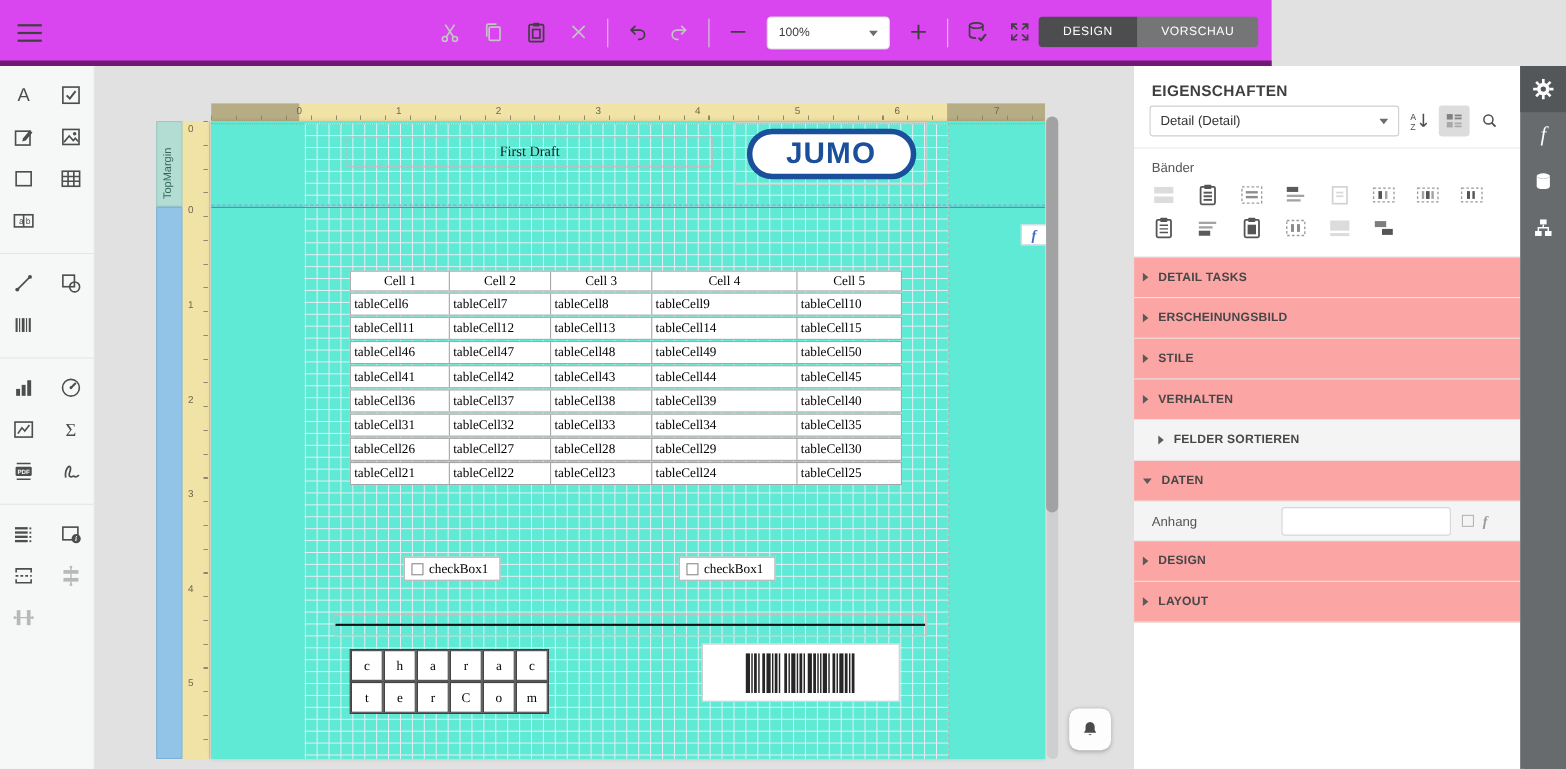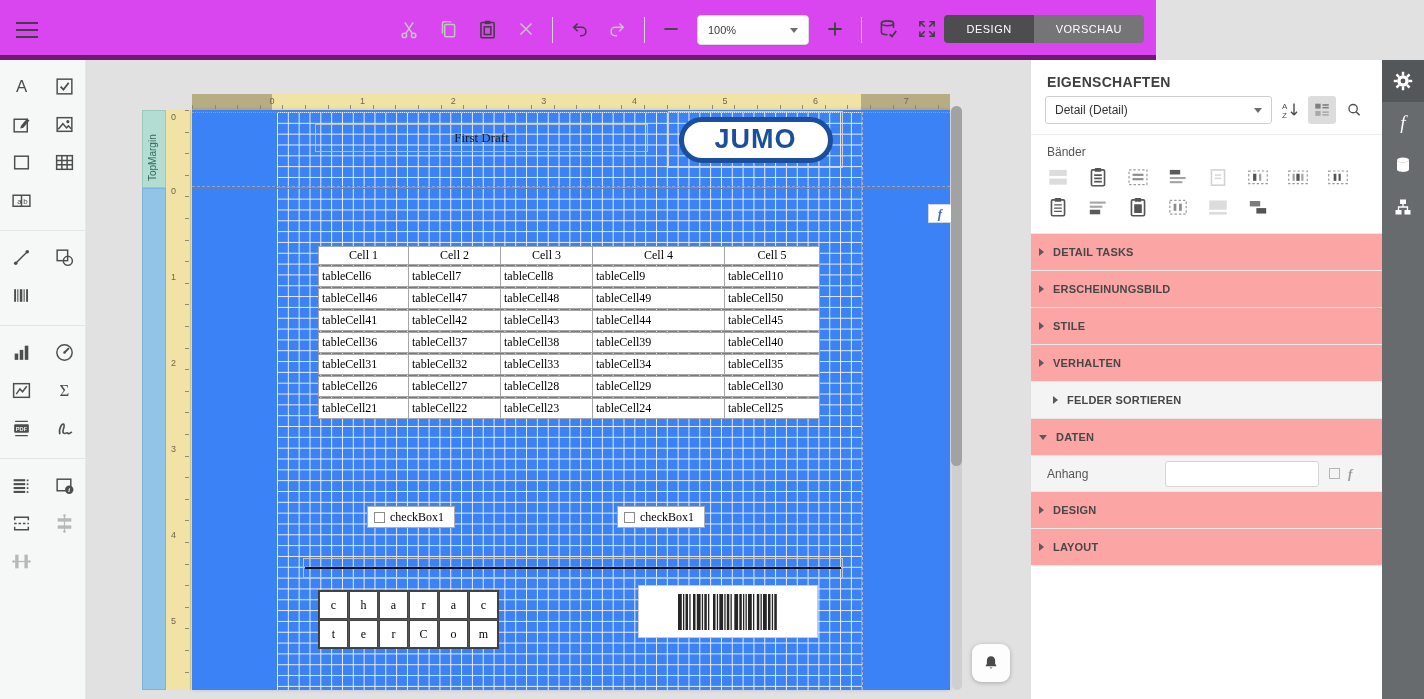--- a/index.html
+++ b/index.html
@@ -33,21 +33,21 @@
   #band-strip-top { position:absolute; left:56px; top:50px; width:24px; height:78px; background:#b3ddd2; border:1px solid #9cc9bd; }
   #band-strip-top span { position:absolute; left:4px; top:70px; transform:rotate(-90deg); transform-origin:0 0; font-size:10px; color:#33655a; white-space:nowrap; }
   #band-strip-detail { position:absolute; left:56px; top:128px; width:24px; height:502px; background:#92c4e7; border:1px solid #7fb2d8; }
   #vruler { position:absolute; left:80px; top:50px; width:25px; height:580px; background:#f1e3a6; border-right:1px solid #d8cb90; }
   #vruler .vticks { position:absolute; right:1px; top:0; bottom:0; width:4px; background:repeating-linear-gradient(180deg,#8f886b 0 1px,transparent 1px 21.6px); }
   .vnum { position:absolute; left:5px; font-size:9px; color:#6d674e; }
   #hruler { position:absolute; left:106px; top:34px; width:758px; height:16px; background:#f1e3a6; }
   #hruler .olive { position:absolute; top:0; height:16px; background:#b6ad84; }
   #hruler .hticks { position:absolute; bottom:1px; left:0; right:0; height:4px; background:repeating-linear-gradient(90deg,#8f886b 0 1px,transparent 1px 22.6px); }
   .hnum { position:absolute; top:2px; font-size:9px; color:#6d674e; }
-  #page { position:absolute; left:106px; top:50px; width:758px; height:580px; background:#3b82f6; box-shadow:0 0 4px rgba(0,0,0,.15); }
+  #page { position:absolute; left:106px; top:50px; width:758px; height:580px; background:#5eead4; box-shadow:0 0 4px rgba(0,0,0,.15); }
   #grid { position:absolute; left:85px; top:2px; width:585px; height:578px;
     background-image:linear-gradient(#e7edf3 1px,transparent 1px),linear-gradient(90deg,#e7edf3 1px,transparent 1px);
     background-size:10.83px 10.83px; }
   #margin-top-line { position:absolute; left:0; top:2px; width:758px; border-top:1px dotted #a0a0a0; }
   #detail-band-line { position:absolute; left:0; top:78px; width:758px; border-top:1px solid #5e7fbb; }
   #detail-band-dots { position:absolute; left:0; top:76px; width:758px; border-top:1px dashed #8ba5d2; }
   #margin-right-line { position:absolute; left:670px; top:2px; height:578px; border-left:1px dashed #b3b3b3; }
 
   .report-serif { font-family:"Liberation Serif", serif; color:#1c1c1c; }
   #title-box { position:absolute; left:123px; top:14px; width:333px; height:28px; border:1px solid #bfbfbf; text-align:center; line-height:26px; font-size:13px; }
@@ -413,20 +413,27 @@
             <div class="tcell" style="width: 92px;">Cell 3</div>
             <div class="tcell" style="width: 132px;">Cell 4</div>
             <div class="tcell" style="width: 94px;">Cell 5</div>
           </div>
           <div class="trow">
             <div class="tcell" style="width: 90px;">tableCell6</div>
             <div class="tcell" style="width: 92px;">tableCell7</div>
             <div class="tcell" style="width: 92px;">tableCell8</div>
             <div class="tcell" style="width: 132px;">tableCell9</div>
             <div class="tcell" style="width: 94px;">tableCell10</div>
+          </div>
+          <div class="trow">
+            <div class="tcell" style="width: 90px;">tableCell11</div>
+            <div class="tcell" style="width: 92px;">tableCell12</div>
+            <div class="tcell" style="width: 92px;">tableCell13</div>
+            <div class="tcell" style="width: 132px;">tableCell14</div>
+            <div class="tcell" style="width: 94px;">tableCell15</div>
           </div>
           <div class="trow">
             <div class="tcell" style="width: 90px;">tableCell46</div>
             <div class="tcell" style="width: 92px;">tableCell47</div>
             <div class="tcell" style="width: 92px;">tableCell48</div>
             <div class="tcell" style="width: 132px;">tableCell49</div>
             <div class="tcell" style="width: 94px;">tableCell50</div>
           </div>
           <div class="trow">
             <div class="tcell" style="width: 90px;">tableCell41</div>

